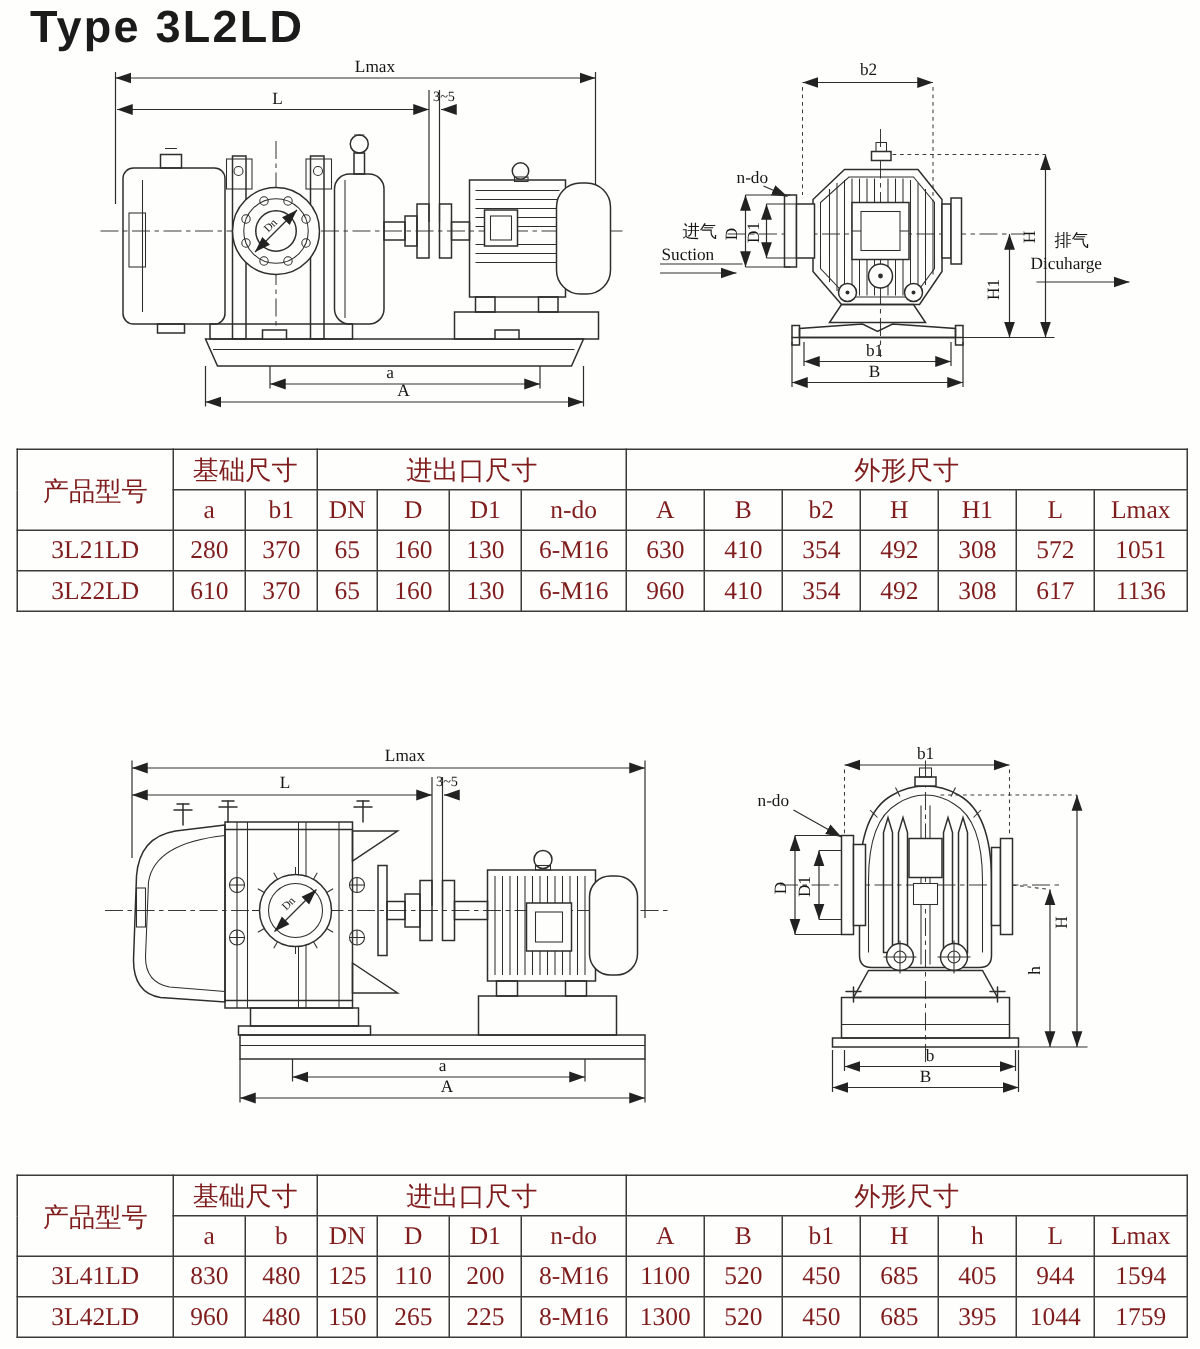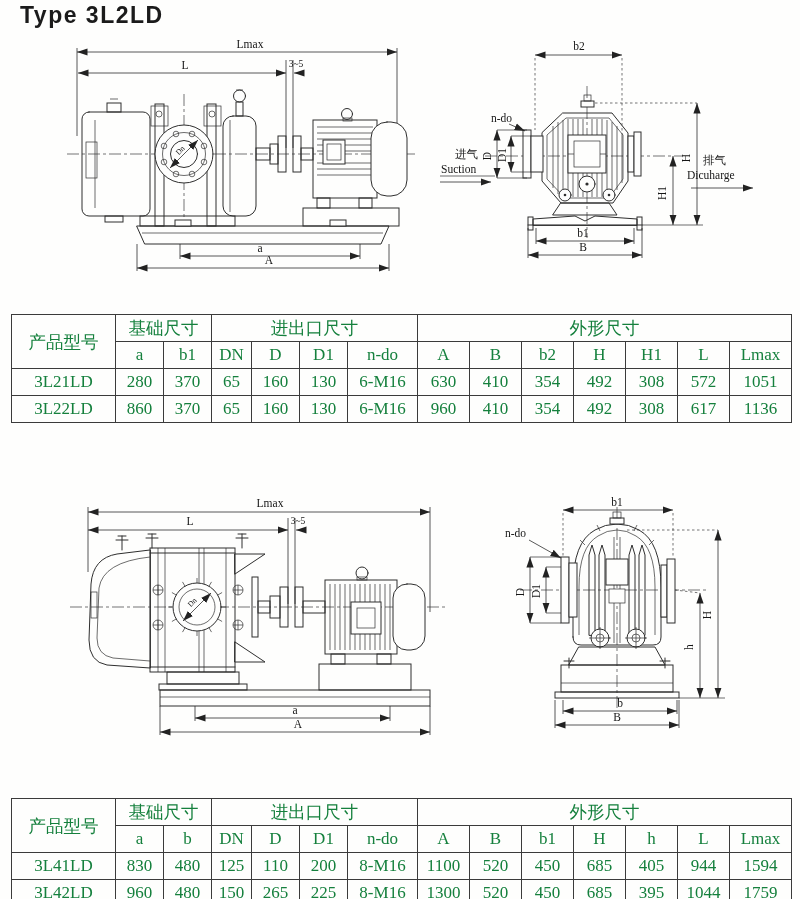--- a/index.html
+++ b/index.html
@@ -1,34 +1,34 @@
 <!DOCTYPE html>
 <html><head>
 <meta charset="utf-8">
 <style>
   html,body { margin:0; padding:0; background:#ffffff; }
   .page { position:relative; width:800px; height:899px; background:#fefefd;
           font-family:"Liberation Serif","DejaVu Serif",serif; overflow:hidden; }
   .sec-title { position:absolute; font-family:"Liberation Sans","DejaVu Sans",sans-serif;
-               font-weight:bold; font-size:23px; letter-spacing:1.5px; color:#1b1b1b; }
+               font-weight:bold; font-size:30px; letter-spacing:1.5px; color:#1b1b1b; }
   svg.draw { position:absolute; }
   
   .dl  { stroke:#2e2e2e; stroke-width:1; fill:none; stroke-linecap:round; }
   .dl2 { stroke:#2e2e2e; stroke-width:0.7; fill:none; }
   .dim { stroke:#2e2e2e; stroke-width:0.8; fill:none; }
   .cl  { stroke:#3a3a3a; stroke-width:0.7; stroke-dasharray:12 3 3 3; fill:none; }
   .dot { stroke:#3a3a3a; stroke-width:0.7; stroke-dasharray:2.5 2.5; fill:none; }
   .wf  { fill:#fefefd; }
   text.dt { font-family:"Liberation Serif","DejaVu Serif",serif; font-size:11.5px; fill:#161616; }
   text.sm { font-size:9.5px; }
   text.cn { font-size:11.5px; }
   text.tiny { font-size:7.5px; }
   
   table.spec { position:absolute; left:11px; width:780px; border-collapse:collapse;
-               table-layout:fixed; color:#15803d;margin-top:15px; }
+               table-layout:fixed; color:#7f1d1d; }
   table.spec th, table.spec td { border:1.6px solid #3b3b3b; text-align:center;
                font-weight:normal; padding:0; font-size:17px; height:26px;
                font-family:"Liberation Serif","DejaVu Serif",serif; white-space:nowrap; }
   table.spec th.grp { font-size:17.5px; }
 </style>
 </head>
 <body>
 
 <div class="page">
 
@@ -314,21 +314,21 @@
       <td>630</td>
       <td>410</td>
       <td>354</td>
       <td>492</td>
       <td>308</td>
       <td>572</td>
       <td>1051</td>
     </tr>
     <tr>
       <td>3L22LD</td>
-      <td>860</td>
+      <td>610</td>
       <td>370</td>
       <td>65</td>
       <td>160</td>
       <td>130</td>
       <td>6-M16</td>
       <td>960</td>
       <td>410</td>
       <td>354</td>
       <td>492</td>
       <td>308</td>

